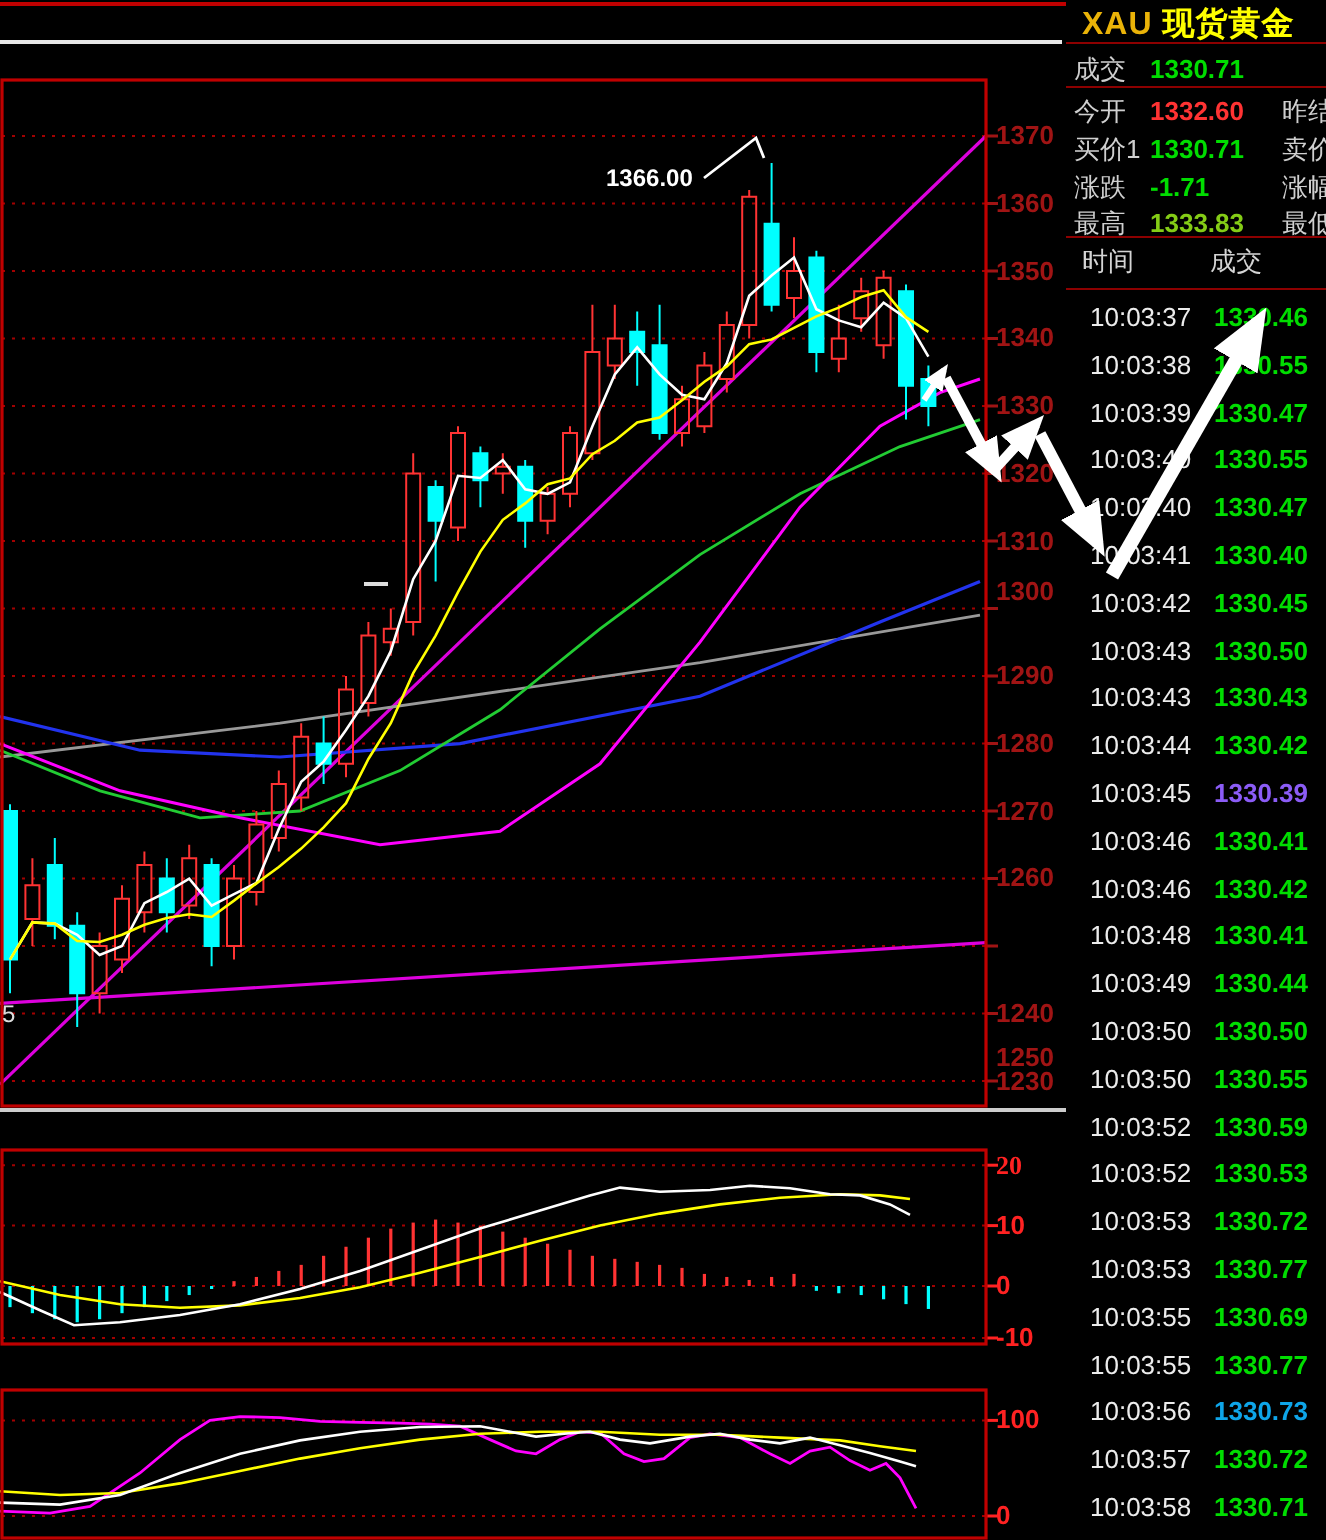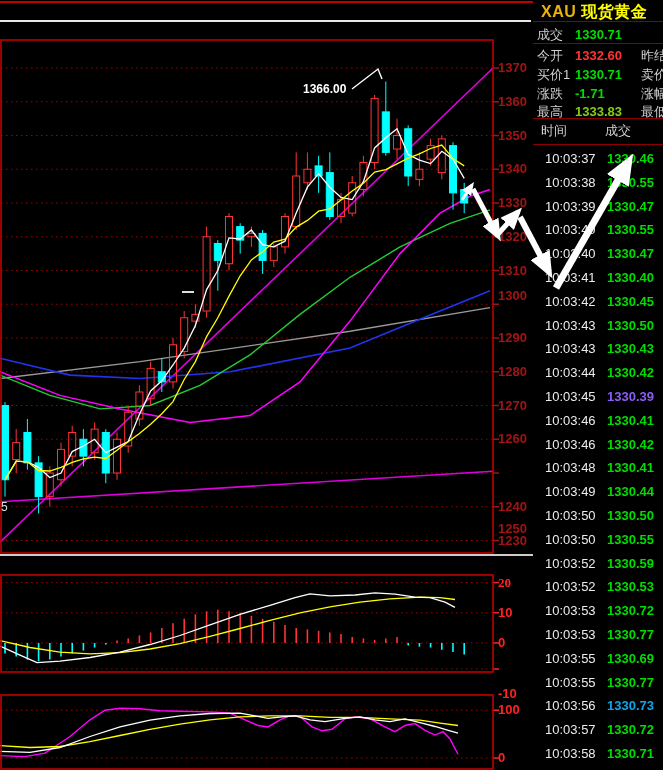--- a/index.html
+++ b/index.html
@@ -279,21 +279,21 @@
       <div class="axis-label main-axis" style="left: 498px; top: 331px;">1290</div>
       <div class="axis-label main-axis" style="left: 498px; top: 364.75px;">1280</div>
       <div class="axis-label main-axis" style="left: 498px; top: 398.5px;">1270</div>
       <div class="axis-label main-axis" style="left: 498px; top: 432.25px;">1260</div>
       <div class="axis-label main-axis" style="left: 498px; top: 478px; margin-top: 44px;">1250</div>
       <div class="axis-label main-axis" style="left: 498px; top: 499.75px;">1240</div>
       <div class="axis-label main-axis" style="left: 498px; top: 533.5px;">1230</div>
       <div class="axis-label sub-axis" style="left: 498px; top: 575.6px; font-family: Liberation Serif, serif;">20</div>
       <div class="axis-label sub-axis" style="left: 498px; top: 605.8px;">10</div>
       <div class="axis-label sub-axis" style="left: 498px; top: 636px;">0</div>
-      <div class="axis-label sub-axis" style="left: 498px; top: 687px;">-10</div>
+      <div class="axis-label sub-axis" style="left: 498px; top: 662px;">-10</div>
       <div class="axis-label sub-axis" style="left: 498px; top: 703.2px;">100</div>
       <div class="axis-label sub-axis" style="left: 498px; top: 751px;">0</div>
     </div>
 
   <div id="peak-label" style="left:303px;top:82px;">1366.00</div>
   <div id="left-partial-label" style="left:1px;top:500px;">5</div>
 
   <div id="quote-panel">
     <div class="qp-title">
       <span style="color:#eab308;">XAU</span>

